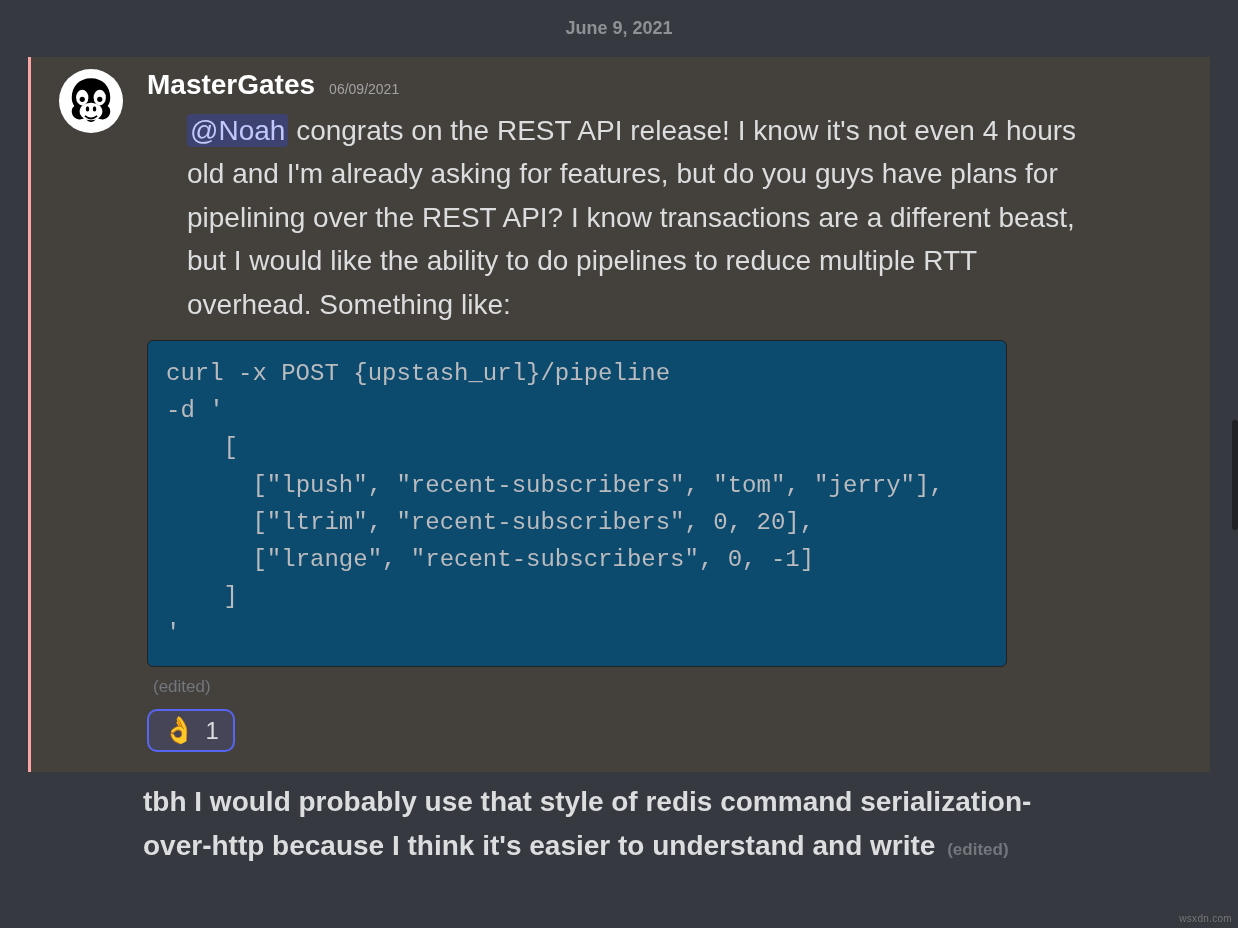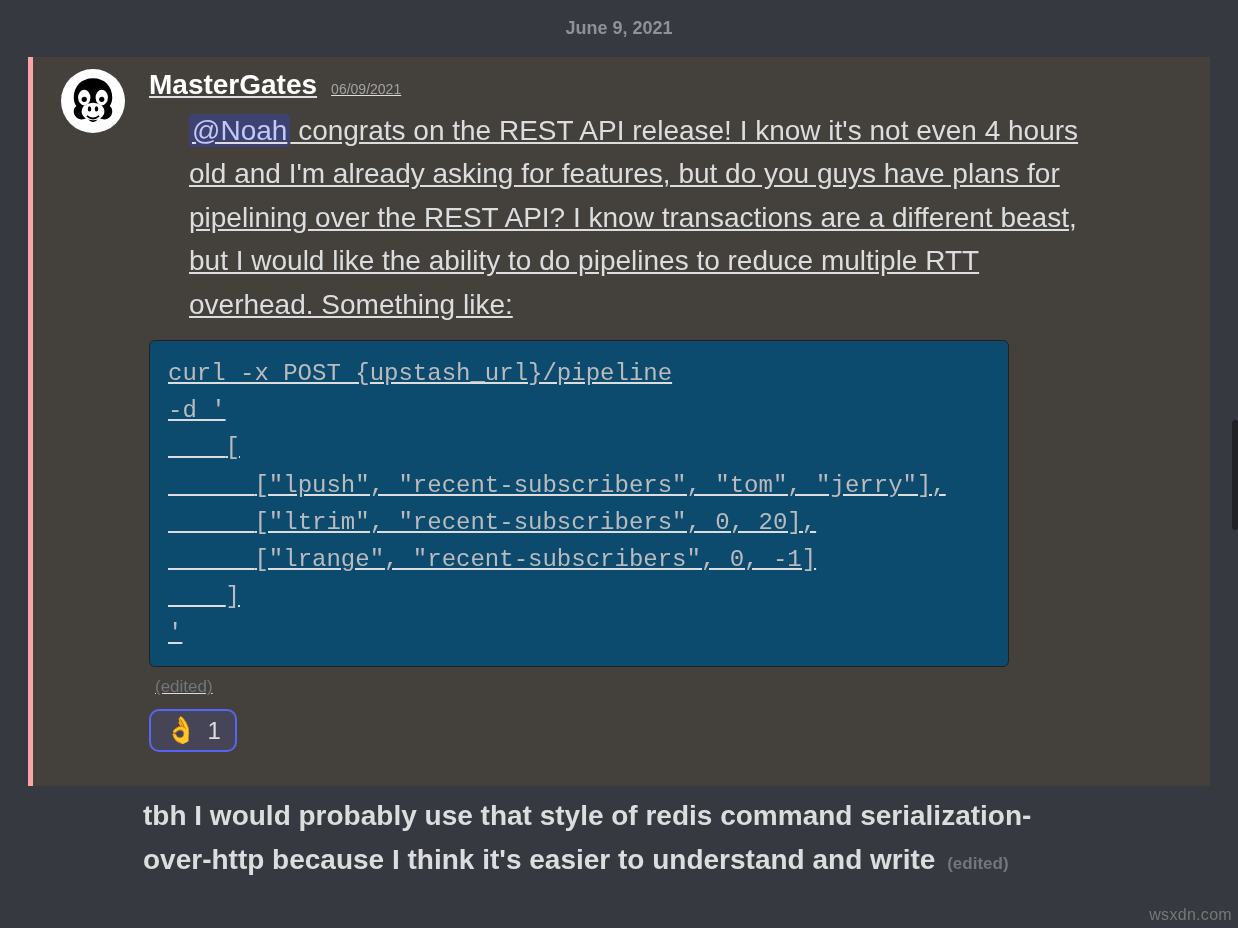--- a/index.html
+++ b/index.html
@@ -27,25 +27,24 @@
   }
   .date-divider .label {
     padding: 0 10px;
     color: #8e9297;
     font-size: 18px;
     font-weight: 600;
   }
   .highlighted-message {
     position: relative;
     background: rgba(250, 166, 26, 0.07);
-    border-left: 5px solid #fca5a5;
-    padding: 12px 28px 34px 28px;
+    border-left: 3px solid #fca5a5;
+    padding: 12px 28px 20px 28px;
     margin: 0 4px;
     display: flex;
-    text-decoration: underline;
   }
   .avatar {
     width: 64px;
     height: 64px;
     border-radius: 50%;
     background: #ffffff;
     flex-shrink: 0;
     margin-right: 24px;
     display: flex;
     align-items: center;
@@ -113,21 +112,21 @@
   }
   .inline-edited {
     color: #72767d;
     font-size: 17px;
     margin-left: 4px;
   }
   .watermark {
     position: fixed;
     right: 6px;
     bottom: 4px;
-    font-size: 16px;
+    font-size: 10px;
     color: #777;
     letter-spacing: 0.3px;
   }
   .scroll-hint {
     position: fixed;
     right: 0;
     top: 420px;
     width: 6px;
     height: 110px;
     background: #202225;

